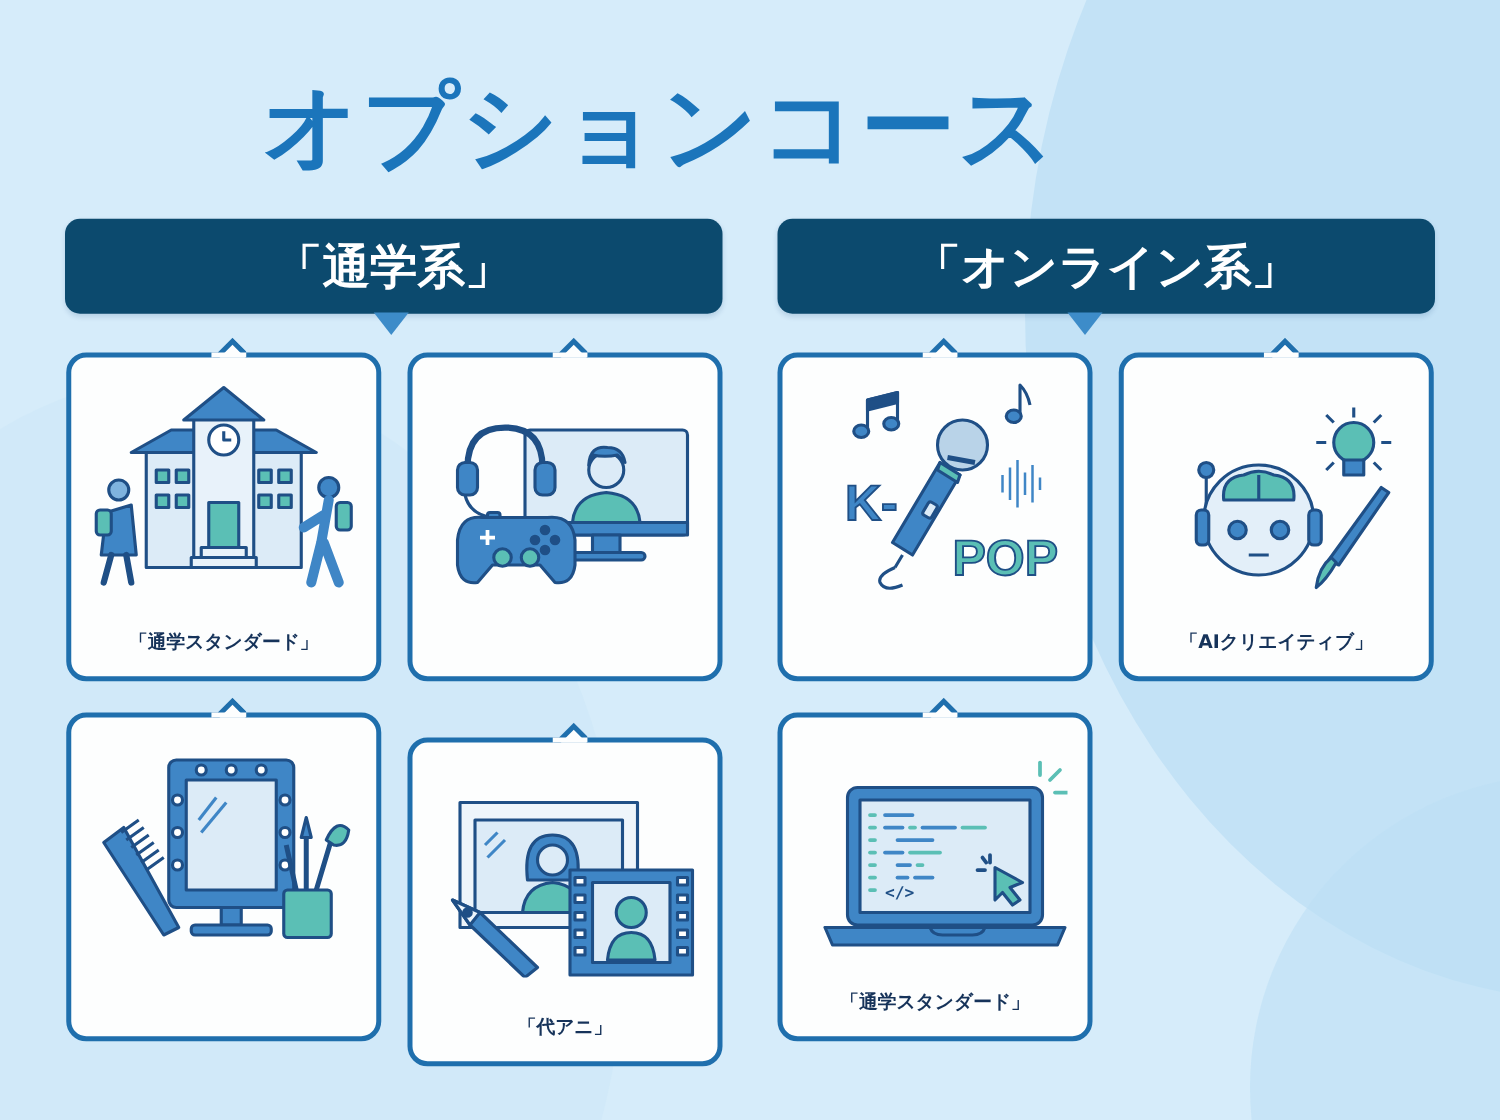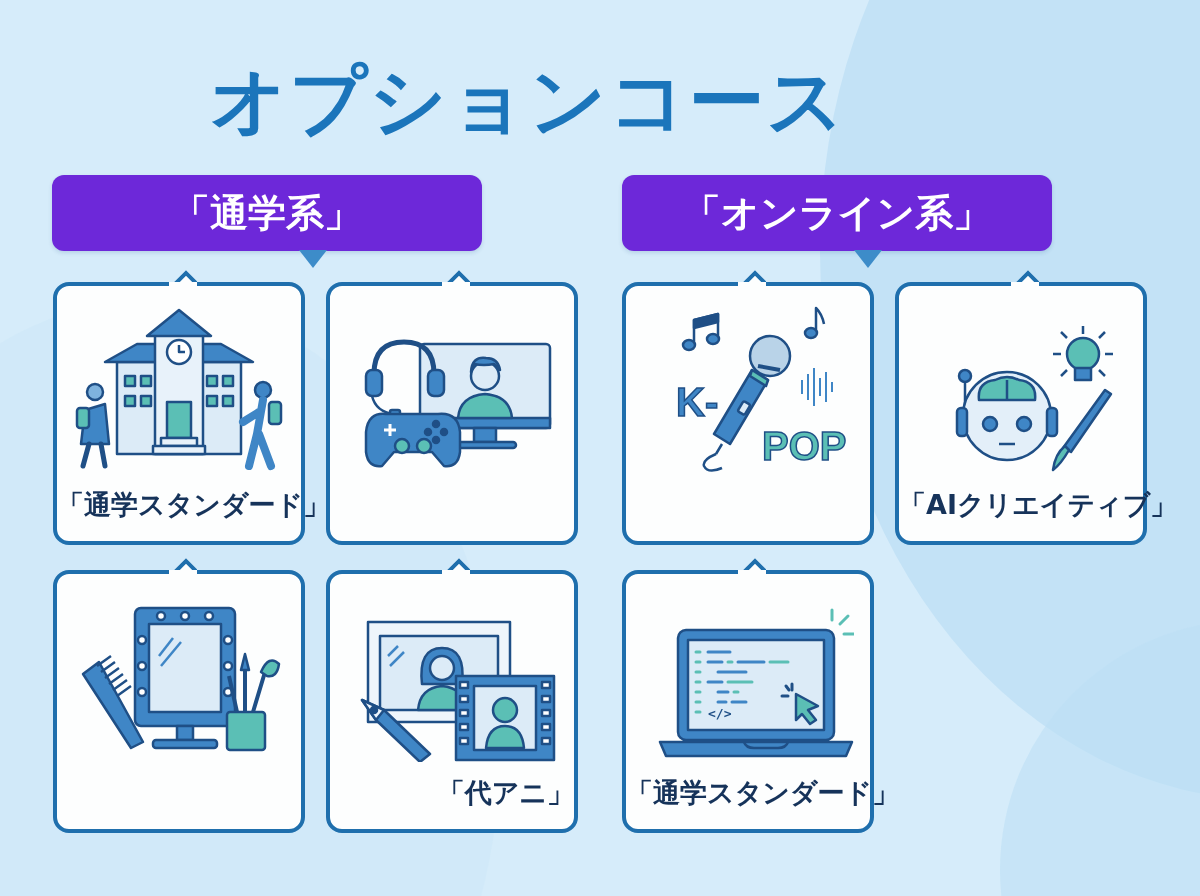--- a/index.html
+++ b/index.html
@@ -20,22 +20,22 @@
   .bg-shape-3 {
     position: absolute; left: 1000px; top: 620px; width: 500px; height: 500px;
     border-radius: 50%; background: #bcdff5; opacity: 0.6;
   }
   .title {
     position: absolute; left: 0; top: 56px; width: 1056px; text-align: center;
     font-size: 76px; font-weight: bold; color: #1b75bb; letter-spacing: 2px;
     line-height: 90px;
   }
   .group-header {
-    position: absolute; top: 175px; height: 76px; width: 430px;
-    background: #6d28d9; border-radius: 12px;
+    position: absolute; top: 175px; height: 76px; width: 526px;
+    background: #0c4a6e; border-radius: 12px;
     color: #fff; font-size: 38px; font-weight: bold;
     display: flex; align-items: center; justify-content: center;
     box-shadow: 0 2px 4px rgba(0,60,120,0.15);
   }
   .group-header .ptr {
     position: absolute; bottom: -17px; width: 0; height: 0;
     border-left: 14px solid transparent; border-right: 14px solid transparent;
     border-top: 18px solid #3d8cc9;
   }
   .card {
@@ -49,22 +49,22 @@
     content: ""; position: absolute; left: 3px; top: 6px; width: 20px; height: 20px;
     background: #fdfefe; border: 4px solid #1f6fad; transform: rotate(45deg);
   }
   .card .nub::after {
     content: ""; position: absolute; left: 0; bottom: -2px; width: 28px; height: 6px; background: #fdfefe;
   }
   .card .icon {
     position: absolute; left: 16px; top: 18px; width: 212px; height: 170px;
   }
   .card .label {
-    position: absolute; left: 0; right: 0; bottom: 18px; text-align: right;
-    font-size: 27px; font-weight: bold; color: #16335a; white-space: nowrap;
+    position: absolute; left: 0; right: 0; bottom: 18px; text-align: center;
+    font-size: 15px; font-weight: bold; color: #16335a; white-space: nowrap;
   }
 </style>
 </head>
 <body>
 
 <div class="bg-shape-1"></div>
 <div class="bg-shape-2"></div>
 <div class="bg-shape-3"></div>
 
 <h1 class="title">オプションコース</h1>
@@ -216,21 +216,21 @@
       <path d="M10 82 L26 70 L70 150 L58 156 Z" fill="#3f86c6"></path>
       <path d="M24 74 L38 64 M28 80 L42 70 M32 86 L46 76 M36 92 L50 82 M40 98 L54 88 M44 104 L58 94" fill="none"></path>
       <rect x="154" y="120" width="38" height="38" rx="3" fill="#5bbfb5"></rect>
       <path d="M164 120 L156 84 M172 120 L172 78 M180 120 L192 80" fill="none" stroke-width="4"></path>
       <path d="M188 80 Q196 62 206 72 Q204 86 194 84 Z" fill="#5bbfb5"></path>
       <path d="M168 78 L172 62 L176 78 Z" fill="#3f86c6"></path>
     </g>
   </svg>
 </div>
 
-<div class="card" style="left:326px; top:570px;text-decoration:underline;">
+<div class="card" style="left:326px; top:590px;text-decoration:underline;">
   <div class="nub"></div>
   <svg class="icon" viewBox="0 0 212 170">
     <g stroke="#1f4f86" stroke-width="2.5" stroke-linejoin="round">
       <rect x="22" y="30" width="142" height="100" fill="#eef5fb"></rect>
       <rect x="34" y="44" width="118" height="74" fill="#dcebf7"></rect>
       <line x1="42" y1="64" x2="52" y2="54" stroke="#3f86c6"></line>
       <line x1="44" y1="74" x2="58" y2="60" stroke="#3f86c6"></line>
       <path d="M76 92 Q72 56 96 56 Q120 56 116 92 Z" fill="#3f86c6"></path>
       <circle cx="96" cy="76" r="12" fill="#dcebf7"></circle>
       <path d="M72 118 Q74 96 96 94 Q118 96 120 118 Z" fill="#5bbfb5"></path>

